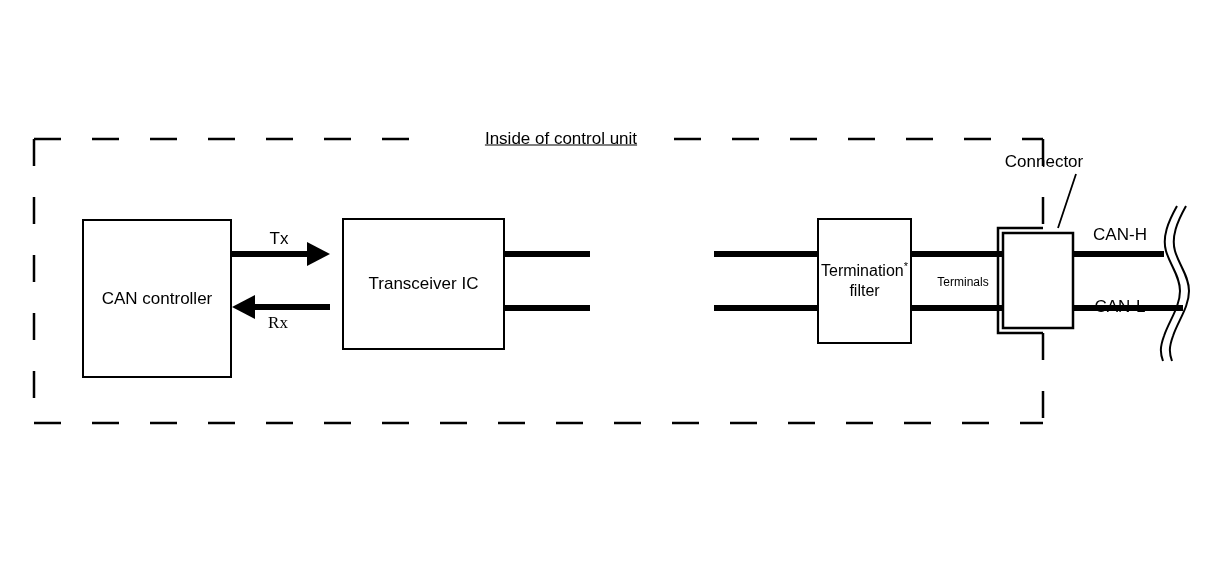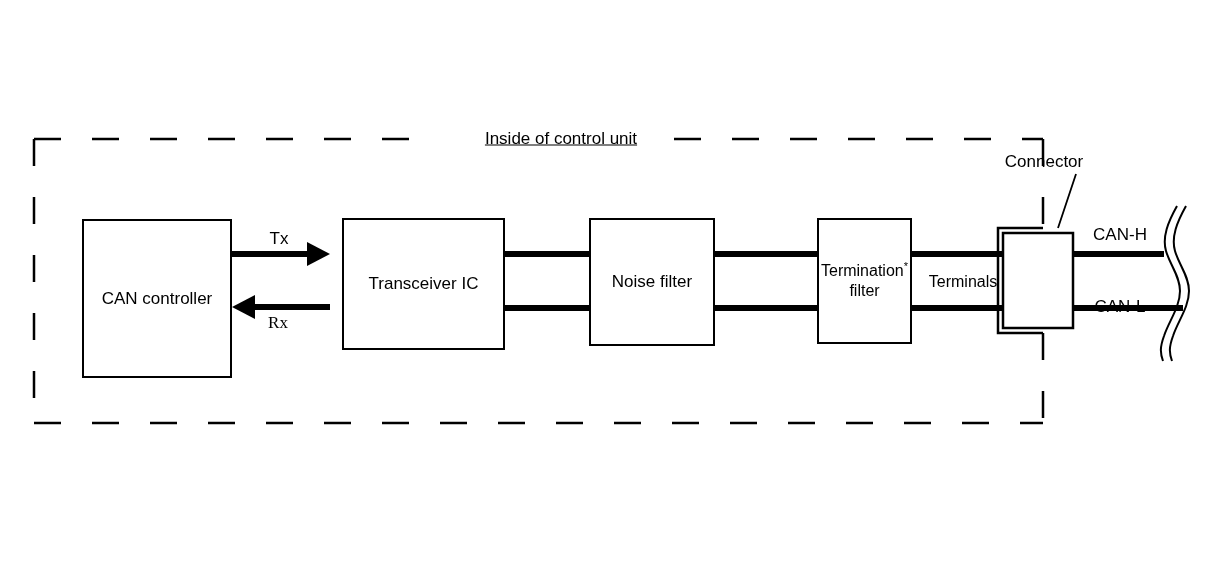--- a/index.html
+++ b/index.html
@@ -49,21 +49,21 @@
     top: -6px;
     left: 0px;
   }
   .lbl {
     position: absolute;
     transform: translate(-50%, -50%);
     font-size: 17px;
     white-space: nowrap;
     line-height: 1;
   }
-  .lbl.small { font-size: 16px; }
+  .lbl.small { font-size: 12px; }
   .lbl.title { background: var(--bg-color); padding: 0 4px; }
 
   #block-can-controller   { left: 82px;  top: 219px; width: 150px; height: 159px; }
   #block-transceiver-ic   { left: 330px; top: 218px; width: 163px; height: 132px; margin-left: 12px; }
   #block-noise-filter     { left: 589px; top: 218px; width: 126px; height: 128px; }
   #block-termination      { left: 817px; top: 218px; width: 95px;  height: 126px; }
 
   #title-label     { left: 561px;  top: 138px; text-decoration: underline; }
   #tx-label        { left: 279px;  top: 238px; text-align: center; }
   #rx-label        { left: 278px;  top: 322px; font-family: Liberation Serif, serif; }
@@ -118,23 +118,20 @@
   </svg>
 
   <div class="block" id="block-can-controller">
     <span>CAN controller</span>
   </div>
 
   <div class="block" id="block-transceiver-ic">
     <span>Transceiver IC</span>
   </div>
 
-  <div class="block" id="block-noise-filter">
-    <span>Noise filter</span>
-  </div>
 
   <div class="block small" id="block-termination">
     <div>
       <div>
         <span>Termination</span><span class="sup">*</span>
       </div>
       <div>filter</div>
     </div>
   </div>
 

